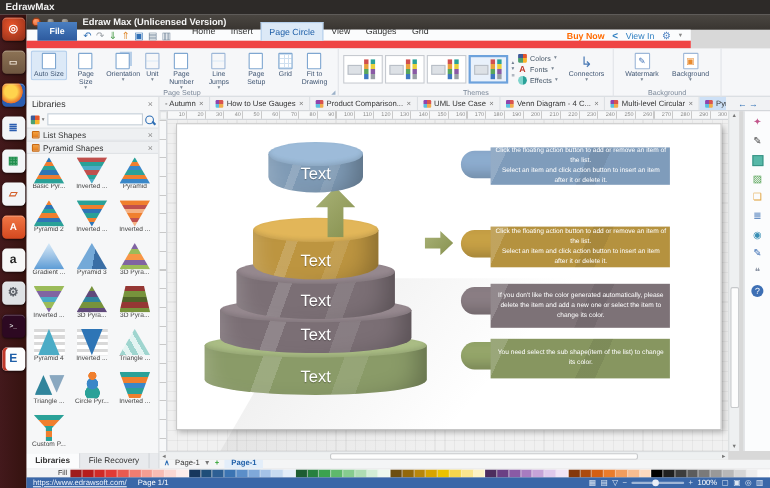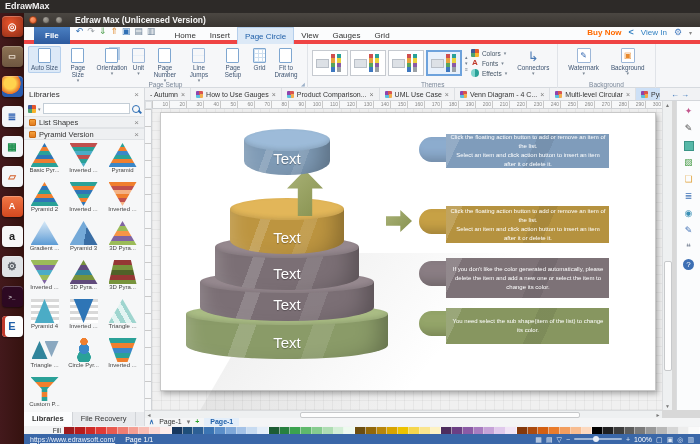--- a/index.html
+++ b/index.html
@@ -21,21 +21,21 @@
 .lch.settings{background:#dfe2e5;color:#5a5f66;font-size:11px}
 .lch.terminal{background:#2d0922;color:#d8d8d8;font-size:6px}
 .lch.edraw{background:#fdfdfd;color:#1f5fa8;box-shadow:inset 3px 0 0 #c0392b,0 1px 2px rgba(0,0,0,.5);font-size:11px}
 
 #titlebar{position:absolute;left:24px;top:13px;width:676px;height:14px;background:linear-gradient(#4b4742,#393531);display:flex;align-items:center;z-index:30}
 .wbtn{width:8px;height:8px;border-radius:50%;margin-left:5px}
 .wbtn.close{background:radial-gradient(circle at 35% 30%,#ff9d6e,#e1602d);border:1px solid #9e3c14}
 .wbtn.min,.wbtn.max{background:radial-gradient(circle at 35% 30%,#a8a49c,#6f6b64);border:1px solid #474340}
 #titlebar .wtitle{color:#f5f5f5;font-size:8.5px;font-weight:bold;margin-left:12px}
 
-#menubar{position:absolute;left:24px;top:27px;width:676px;height:17px;background:#fbfcfd;border-bottom:4px solid #ef4444;display:flex;align-items:flex-start;z-index:30}
+#menubar{position:absolute;left:24px;top:27px;width:604px;height:17px;background:#fbfcfd;border-bottom:7px solid #ef4444;display:flex;align-items:flex-end;z-index:30}
 .filebtn{background:linear-gradient(#4a7fc1,#2d5a9e);color:#fff;font-size:8px;font-weight:bold;height:17px;line-height:17px;padding:0 11px;margin-left:10px}
 #quick{display:flex;align-items:center;gap:4px;margin-left:6px}
 .qi{font-size:9px;line-height:1;color:var(--c,#666)}
 #menus{display:flex;align-items:center;margin-left:12px;height:17px}
 .mi{font-size:8px;color:#333;padding:0 7px;height:17px;line-height:17px}
 .mi.active{background:#dce9f7;color:#1f5fa8;border:1px solid #b5cfec;border-bottom:none}
 #mright{margin-left:auto;display:flex;align-items:center;gap:7px;padding-right:8px}
 .buynow{color:#ff6a00;font-size:8px;font-weight:bold}
 .share{color:#2f7fc1;font-size:9px;font-weight:bold}
 .signin{color:#2f7fc1;font-size:8px}
@@ -447,21 +447,21 @@
     <span class="lmag"></span>
   </div>
   <div>
       <div class="lsec">
       <span class="lsico"></span>
       <span>List Shapes</span>
       <span class="lx">×</span>
     </div>
       <div class="lsec">
       <span class="lsico"></span>
-      <span>Pyramid Version</span>
+      <span>Pyramid Shapes</span>
       <span class="lx">×</span>
     </div>
     </div>
   <div id="sgrid">
       <div class="shape up1">
       <div class="th"></div>
       <div class="sl">Basic Pyr...</div>
     </div>
       <div class="shape down1">
       <div class="th"></div>

